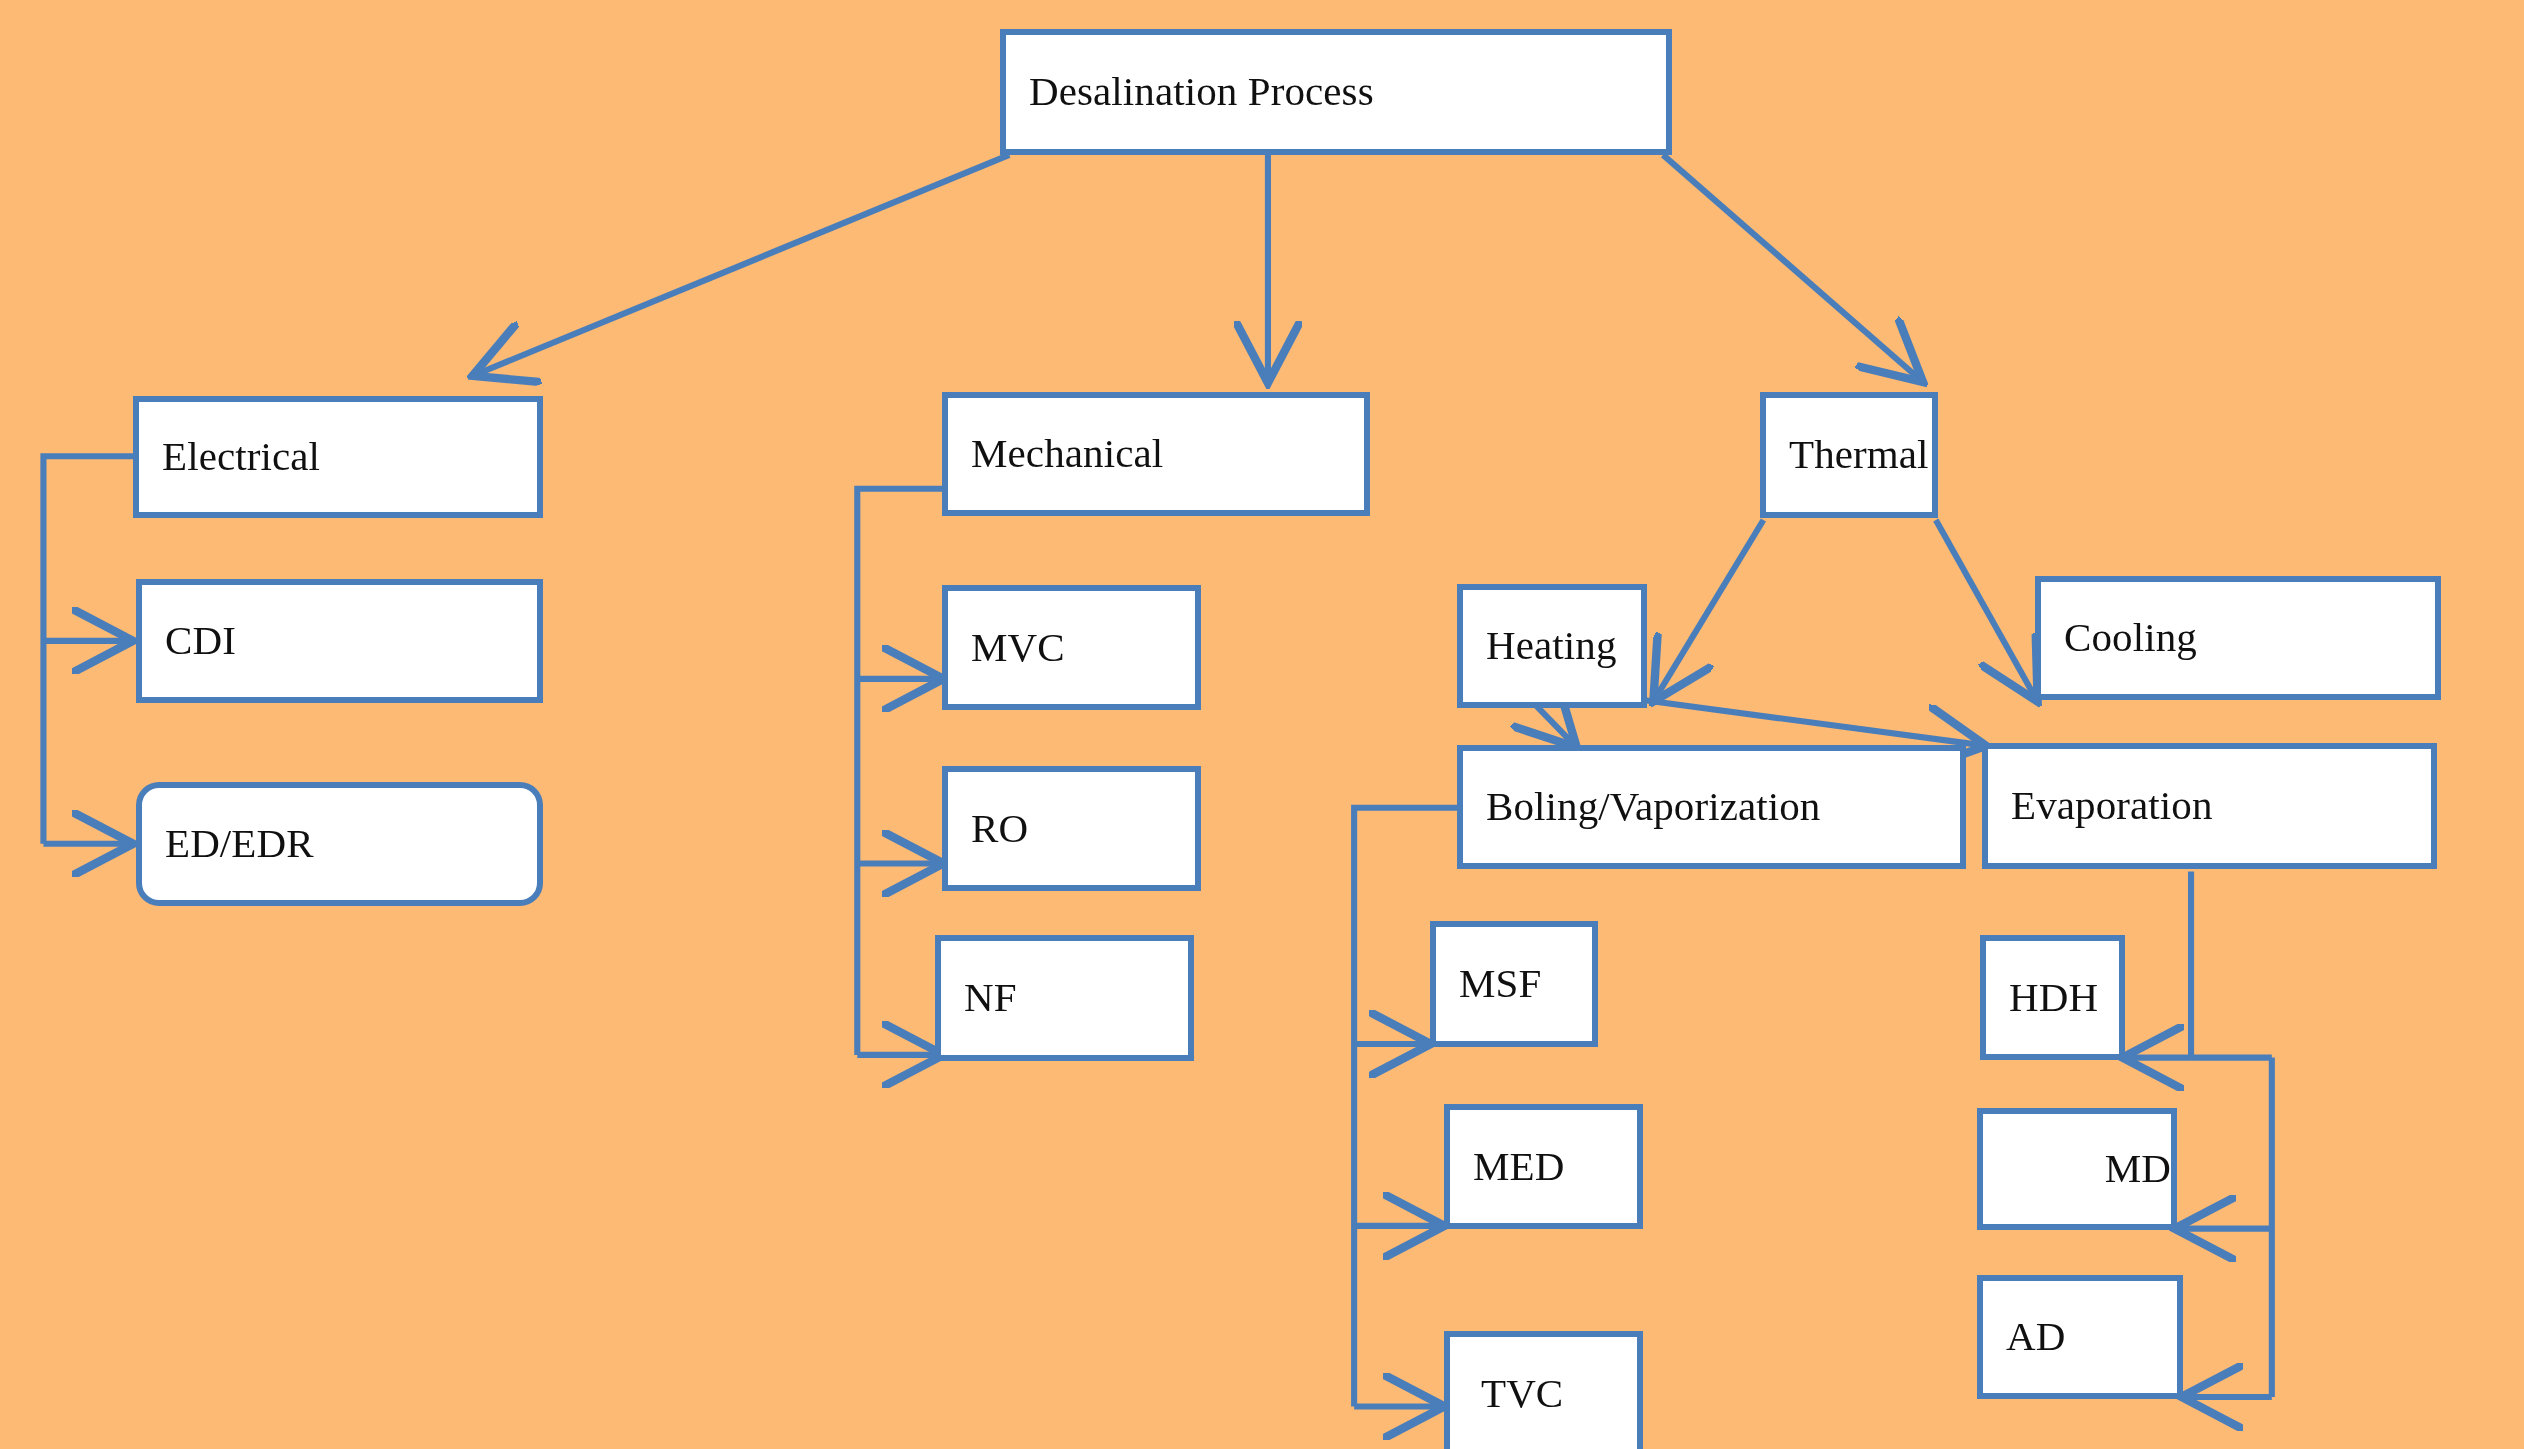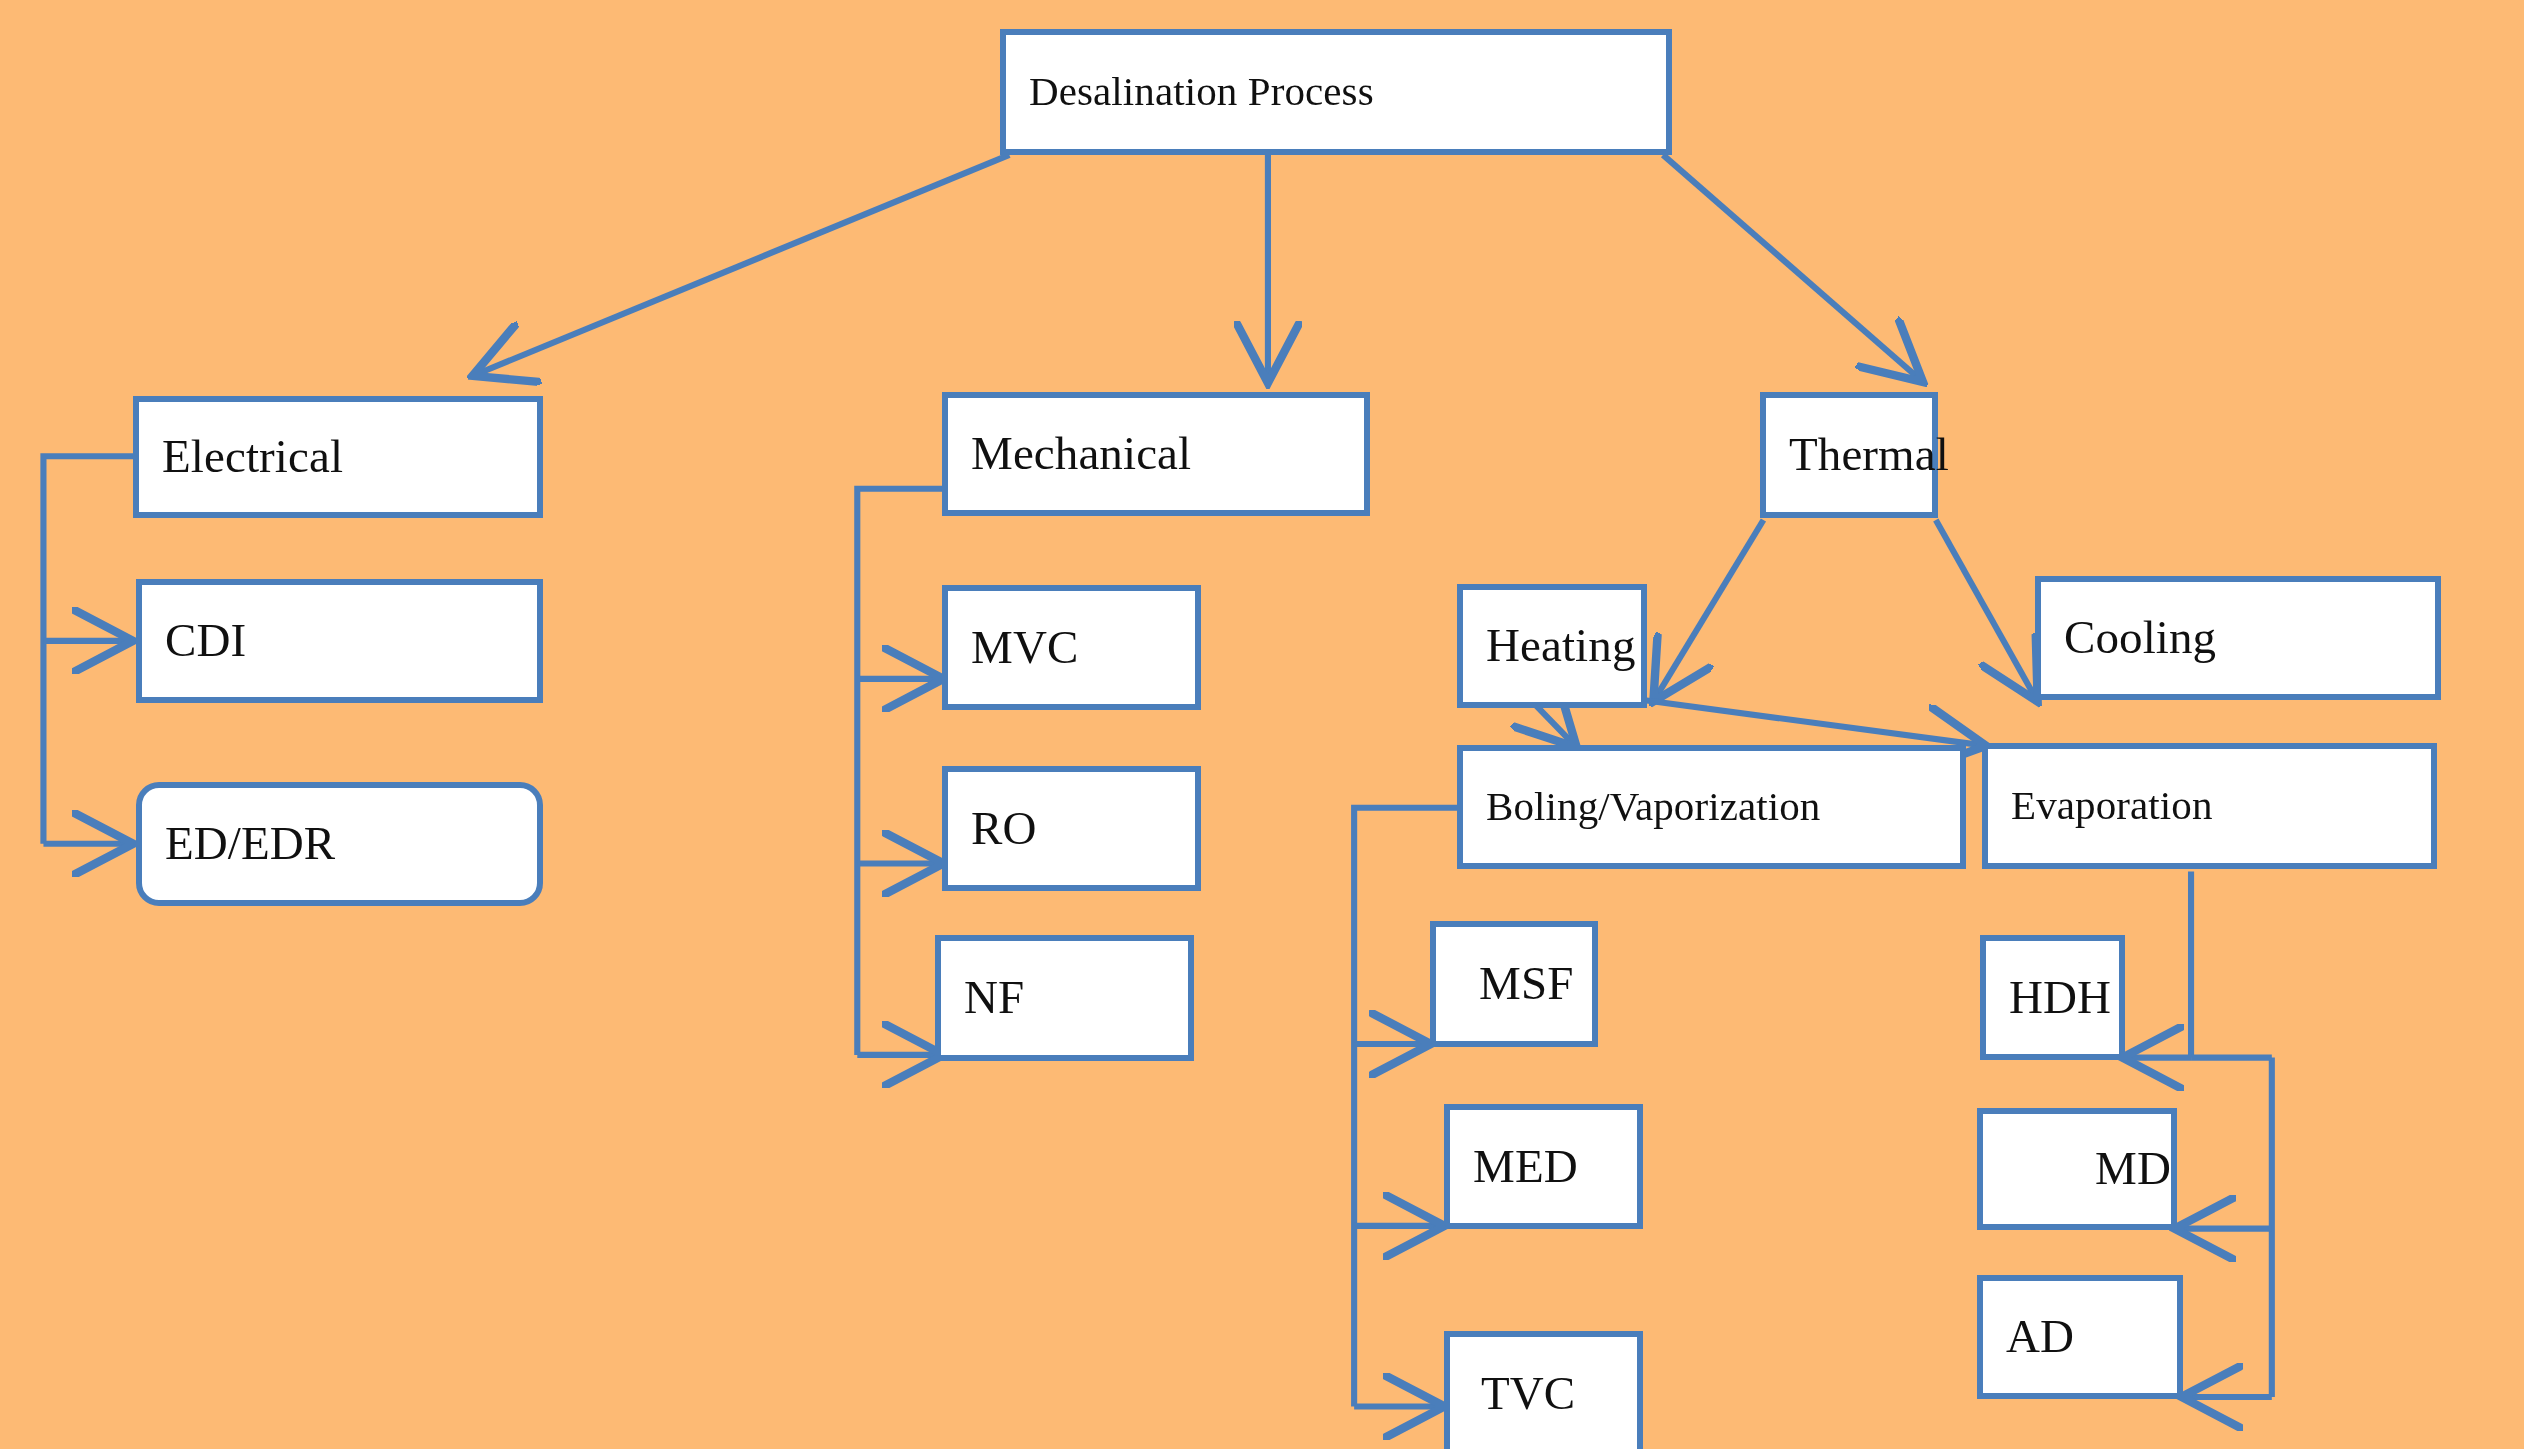--- a/index.html
+++ b/index.html
@@ -27,21 +27,21 @@
     position: absolute;
     box-sizing: border-box;
     background: #ffffff;
     border: 6.1px solid #4A7EBB;
     display: flex;
     align-items: center;
     justify-content: flex-start;
   }
   .node .label {
     padding-left: 23px;
-    font-size: 47px;
+    font-size: 41px;
     line-height: 1.05;
     color: #101010;
     white-space: nowrap;
     letter-spacing: 0.1px;
   }
   .node.wide .label { font-size: 41px; }
 </style>
 </head>
 <body>
 
@@ -125,21 +125,21 @@
   <div class="node" style="left:2035px; top:576px; width:406px; height:124px;">
     <span class="label">Cooling</span>
   </div>
   <div class="node wide" style="left:1457px; top:745px; width:509px; height:124px;">
     <span class="label">Boling/Vaporization</span>
   </div>
   <div class="node wide" style="left:1982px; top:743px; width:455px; height:126px;">
     <span class="label">Evaporation</span>
   </div>
 
-  <div class="node" style="left:1430px; top:921px; width:168px; height:126px;padding-left:20px;">
+  <div class="node" style="left:1430px; top:921px; width:168px; height:126px;">
     <span class="label">MSF</span>
   </div>
   <div class="node" style="left:1444px; top:1104px; width:199px; height:125px;">
     <span class="label">MED</span>
   </div>
   <div class="node" style="left:1444px; top:1331px; width:199px; height:125px;padding-left:8px;">
     <span class="label">TVC</span>
   </div>
 
   <div class="node" style="left:1980px; top:935px; width:145px; height:125px;">

